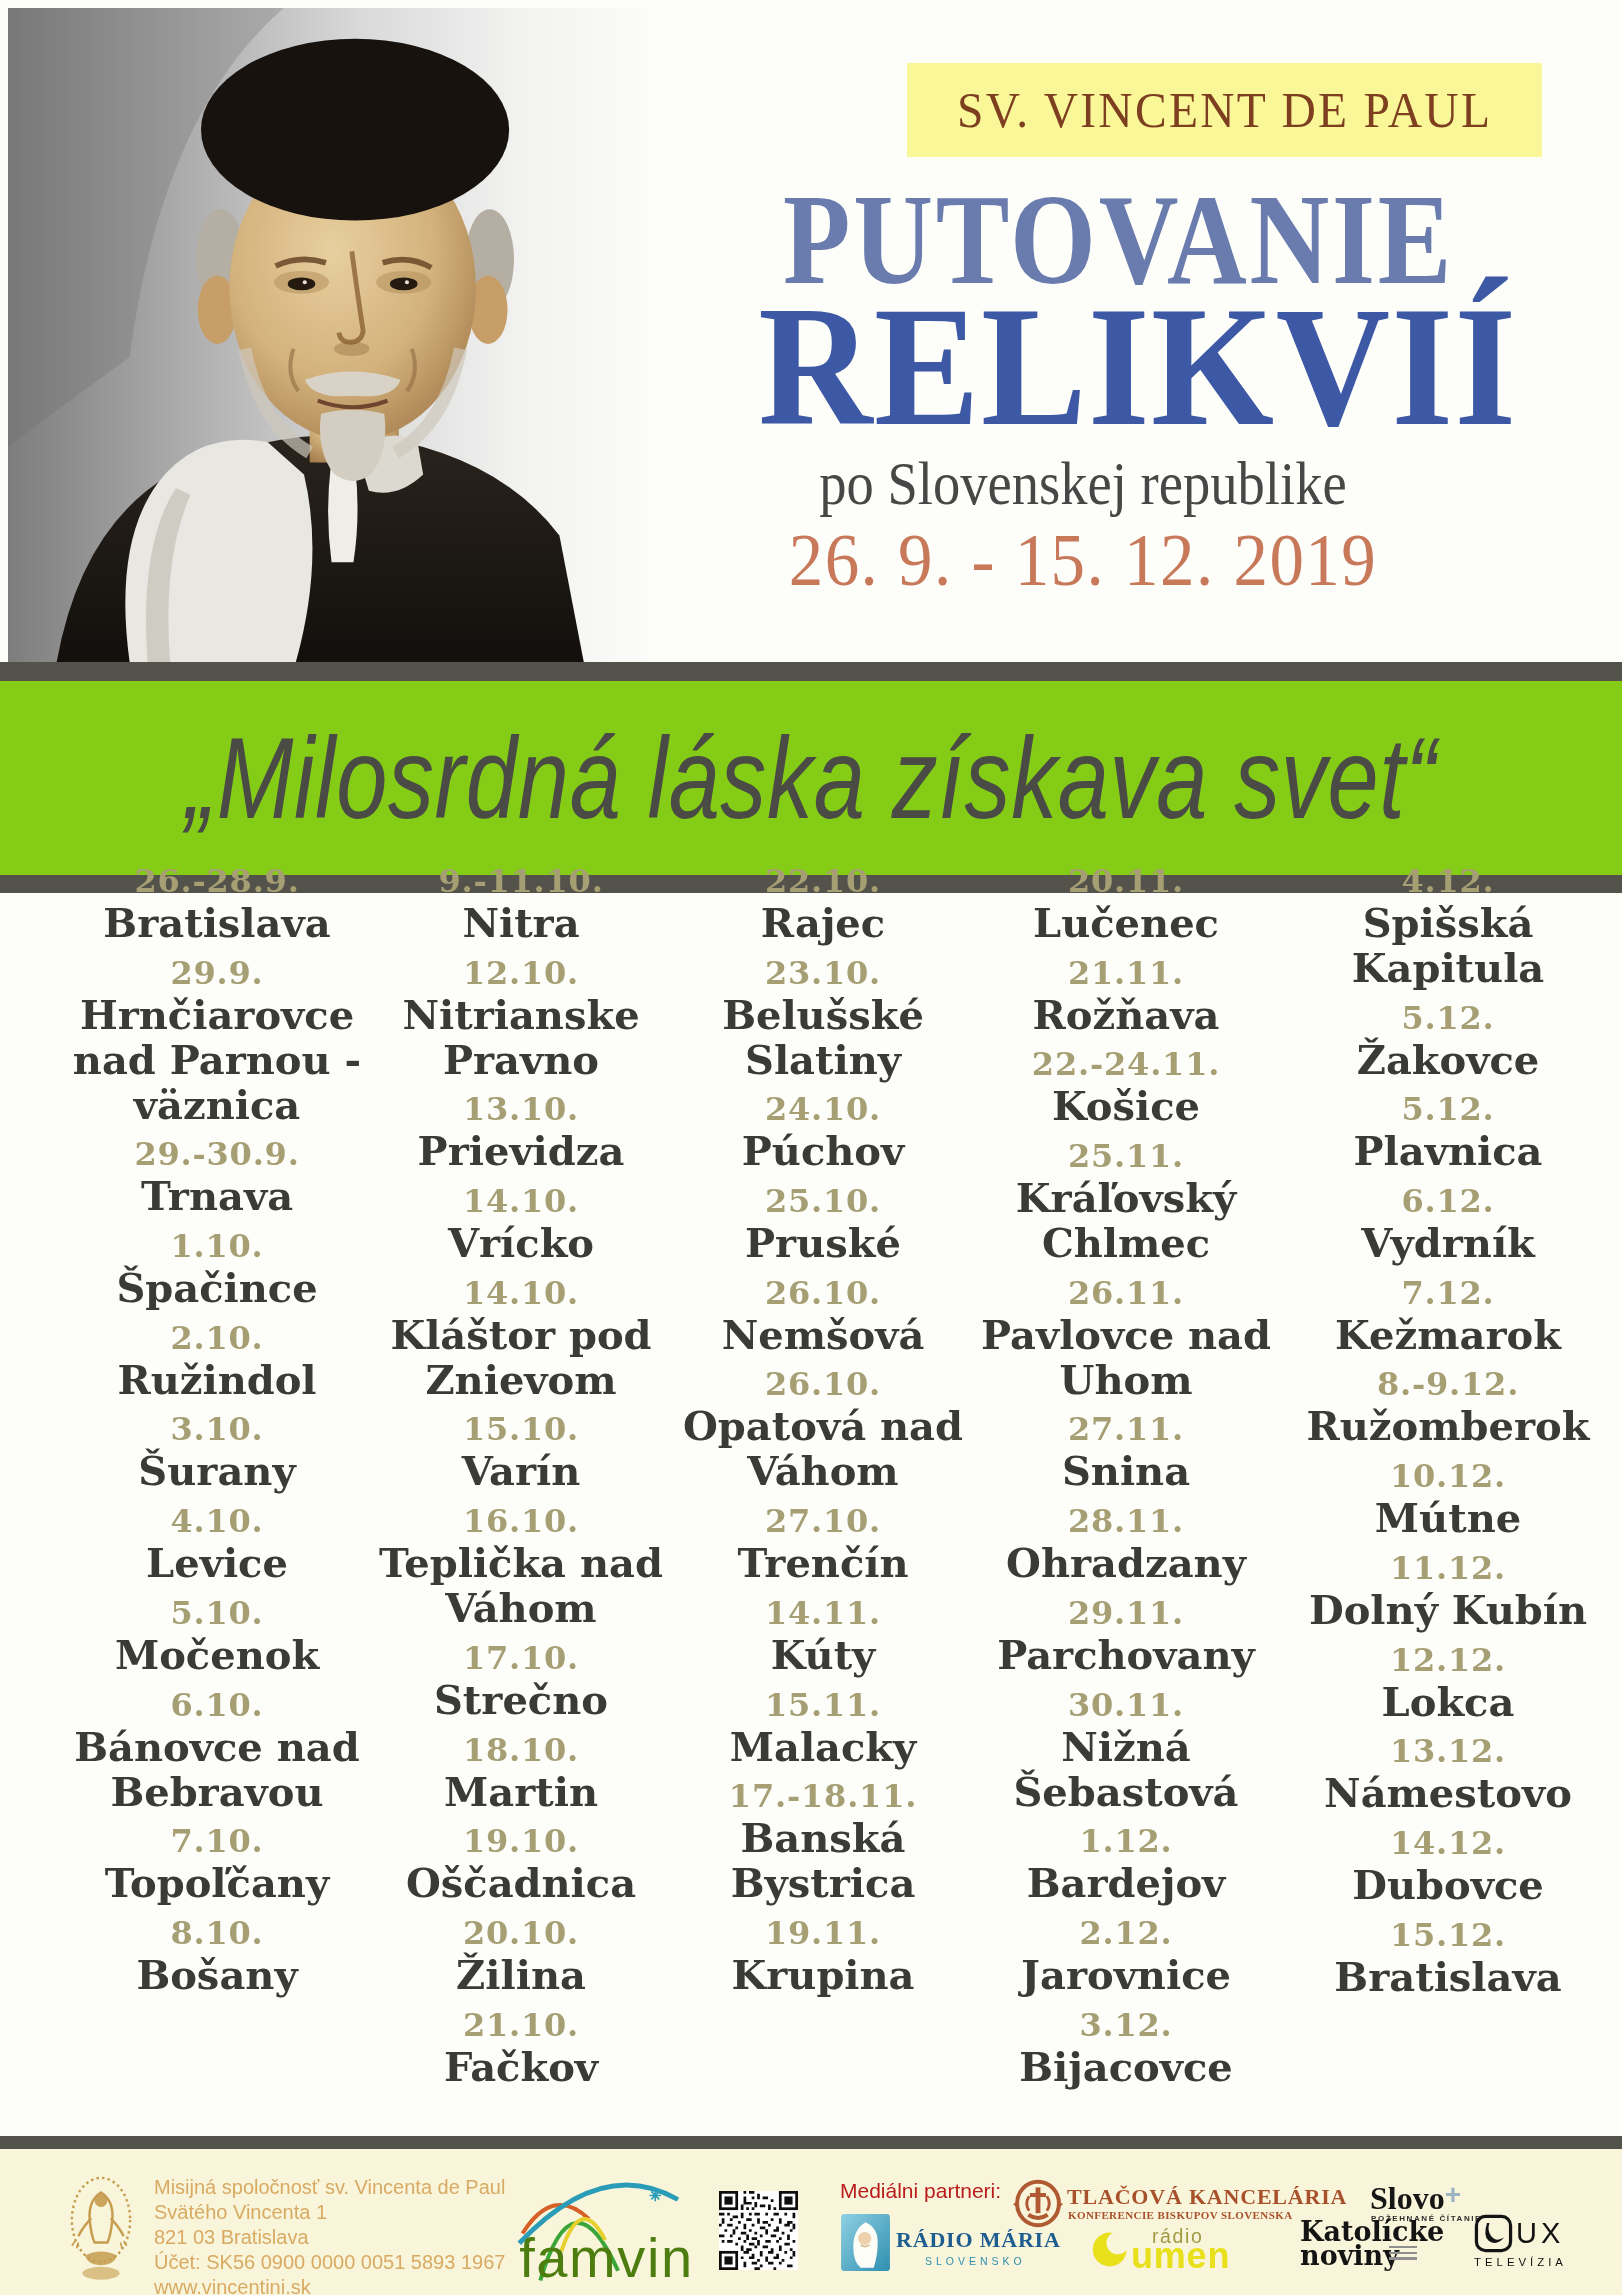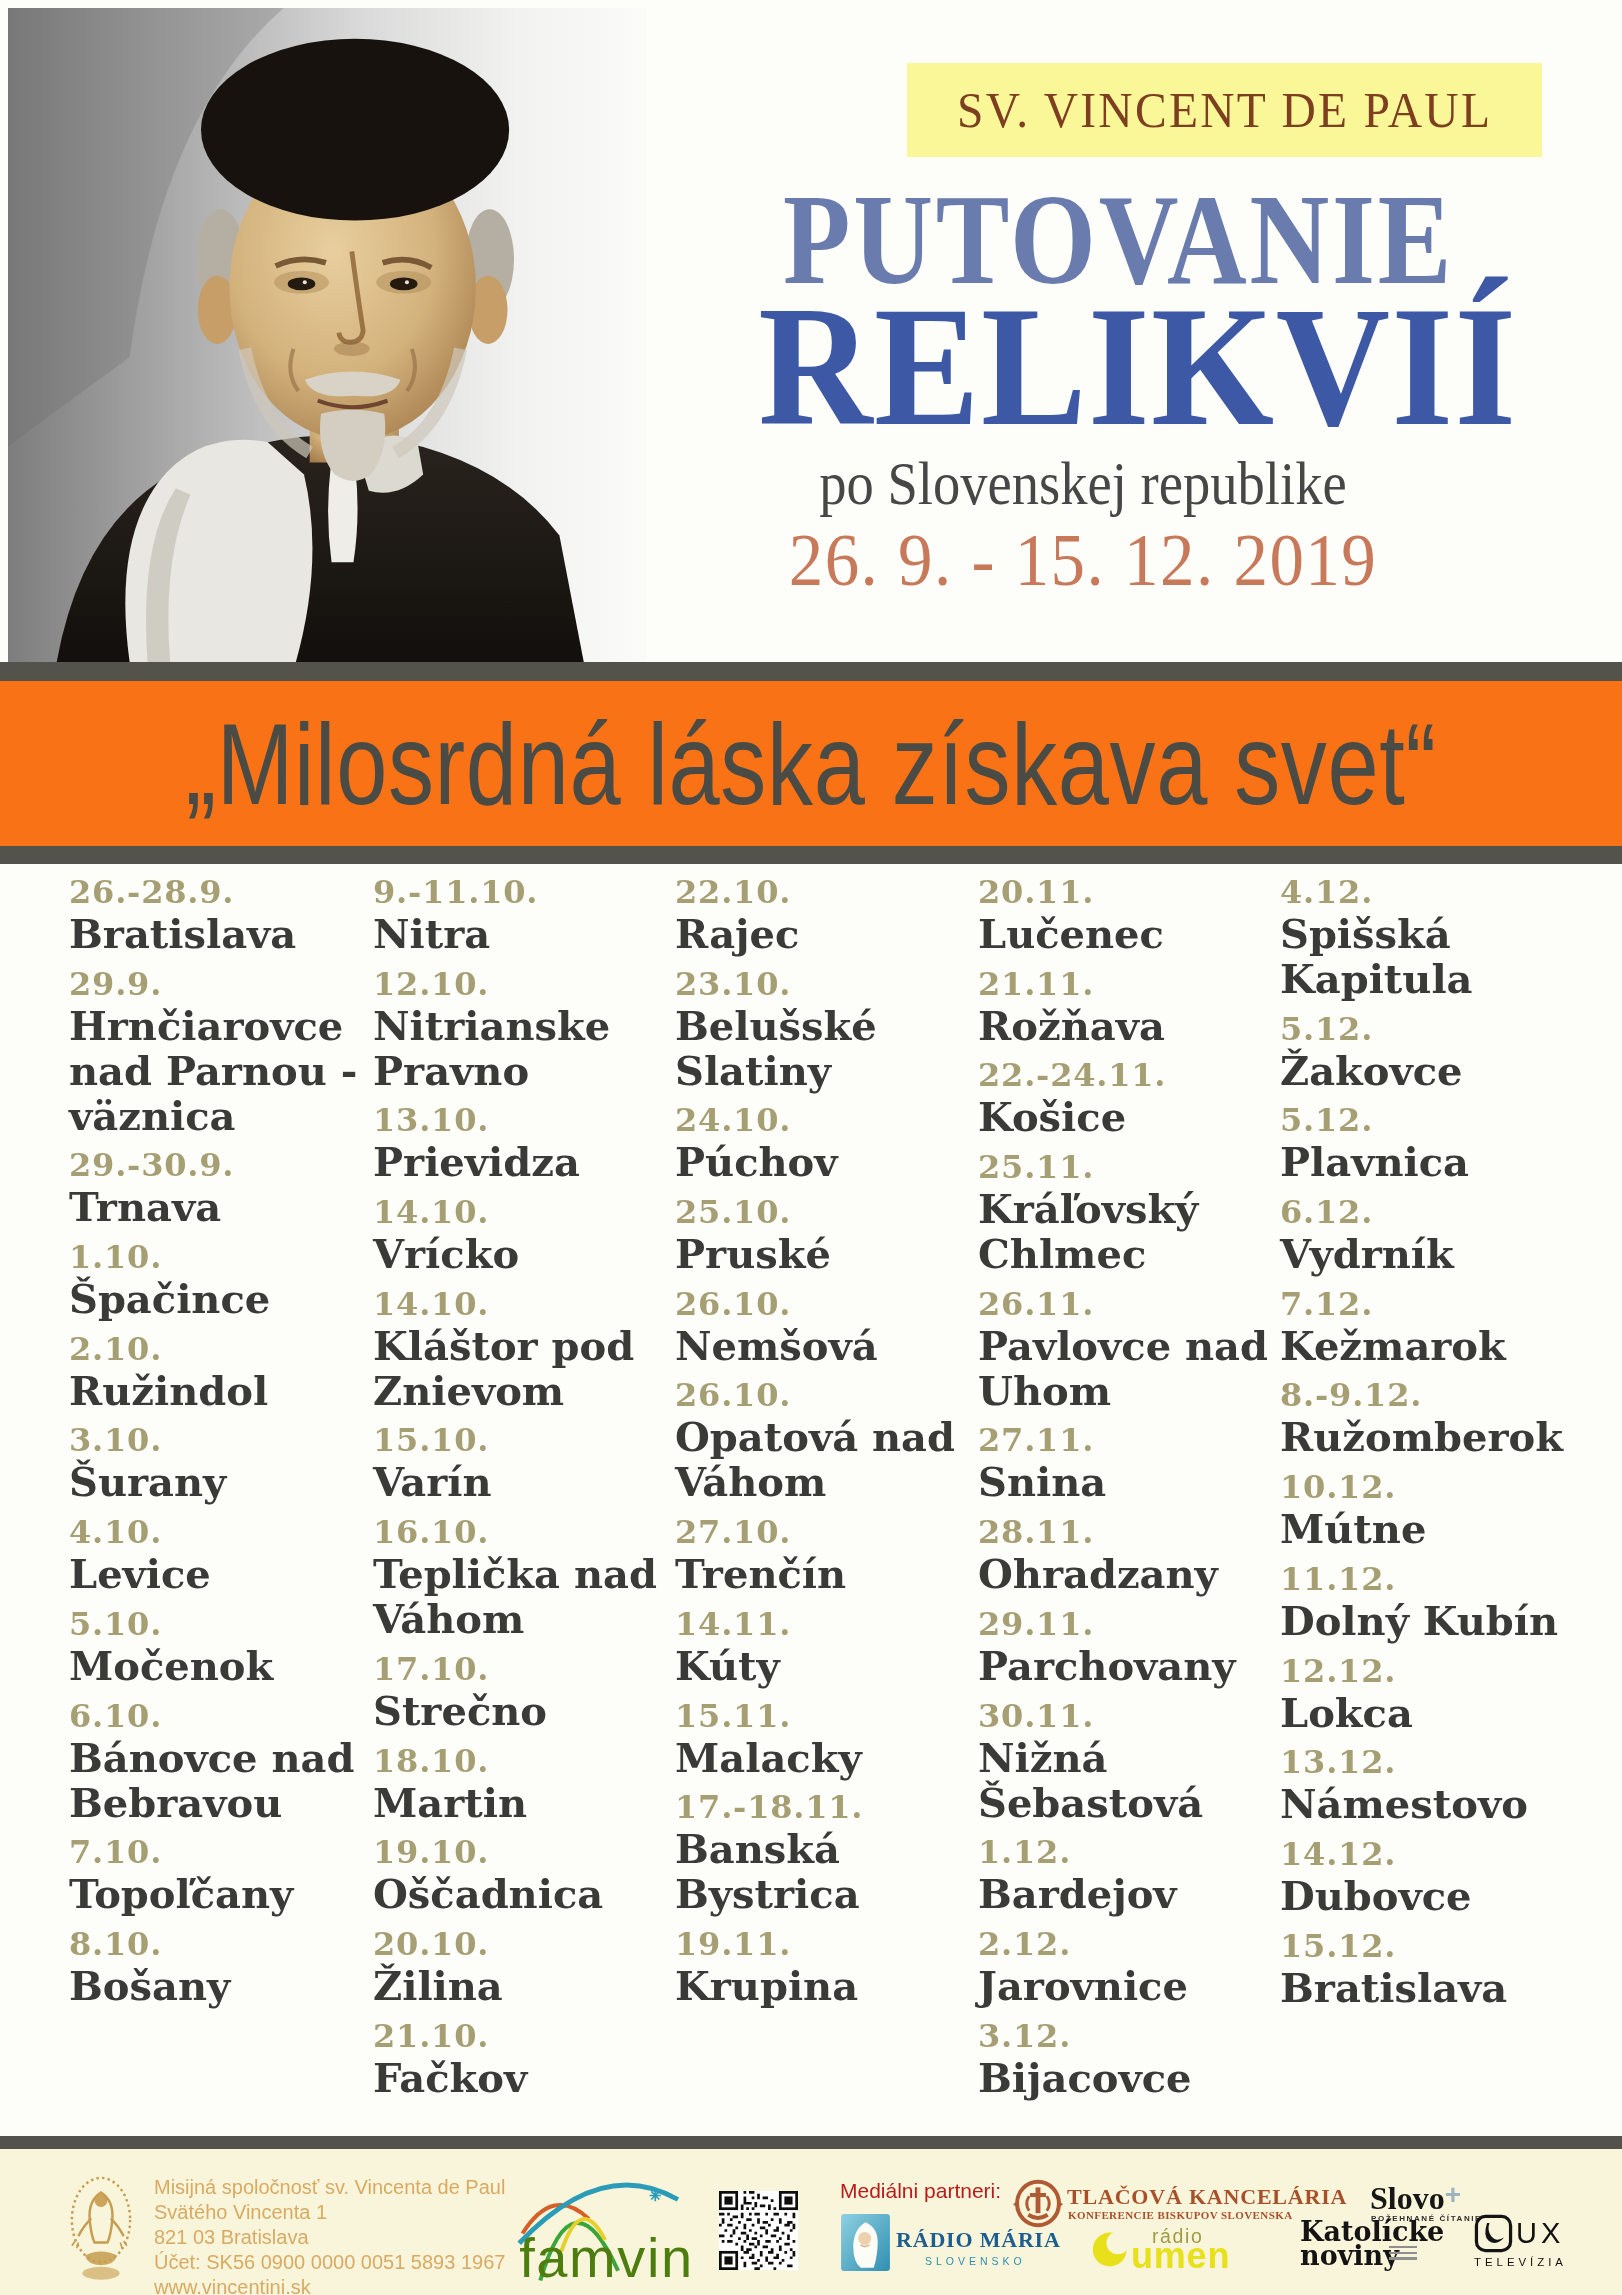--- a/index.html
+++ b/index.html
@@ -17,28 +17,28 @@
                line-height:130px;color:#6a7cae;transform:scaleX(.85);letter-spacing:3.2px;}
   .t-relikvii{top:280px;font-family:"Liberation Serif",serif;font-weight:700;font-size:172px;
               line-height:172px;color:#3d59a6;transform:scaleX(.92);letter-spacing:1.6px;}
   .t-sub{top:451px;font-family:"Liberation Serif",serif;font-size:62px;line-height:65px;
          color:#474747;transform:scaleX(.88);}
   .t-dates{top:521px;font-family:"Liberation Serif",serif;font-size:75px;line-height:78px;
            color:#c7795a;transform:scaleX(.92);letter-spacing:1.6px;}
   .scan-edge{position:absolute;right:0;top:0;width:8px;height:852px;
              background:linear-gradient(to left,#bdbdbd,rgba(255,255,255,0));}
   
-  .quote-band{position:absolute;left:0;top:662px;width:1623px;height:202px;box-sizing:border-box;
-              background:#f97316;border-top:19.5px solid #53534b;border-bottom:18px solid #53534b;
-              display:flex;align-items:center;justify-content:center;}
+  .quote-band{position:absolute;left:0;top:662px;width:1623px;height:231px;box-sizing:border-box;
+              background:#84cc16;border-top:19.5px solid #53534b;border-bottom:18px solid #53534b;
+              display:flex;align-items:center;justify-content:center;font-style:italic;}
   .quote-text{font-family:"Liberation Sans",sans-serif;font-size:115px;color:#4b4b45;
               transform:scaleX(.8);white-space:nowrap;letter-spacing:0.8px;}
   
   #schedule{position:absolute;left:0;top:858px;width:1623px;height:1266px;}
-  .col{position:absolute;top:16px;width:296px;}
+  .col{position:absolute;top:5px;width:296px;text-align:center;}
   .c0{left:69px}.c1{left:373px}.c2{left:675px}.c3{left:978px}.c4{left:1280px;width:336px}
   .entry{margin-bottom:9.7px;}
   .edate{font-family:"DejaVu Serif",serif;font-weight:700;font-size:32px;line-height:37px;
          color:#a79f74;letter-spacing:0.8px;}
   .ecity{font-family:"DejaVu Serif",serif;font-weight:700;font-size:40px;line-height:45px;
          color:#3a3a38;}
   
   .footer-band{position:absolute;left:0;top:2136px;width:1623px;height:160px;box-sizing:border-box;
                background:#f9f5da;border-top:13px solid #53534b;}
   .org{position:absolute;left:154px;top:2175px;width:357px;font-size:20px;line-height:25px;

